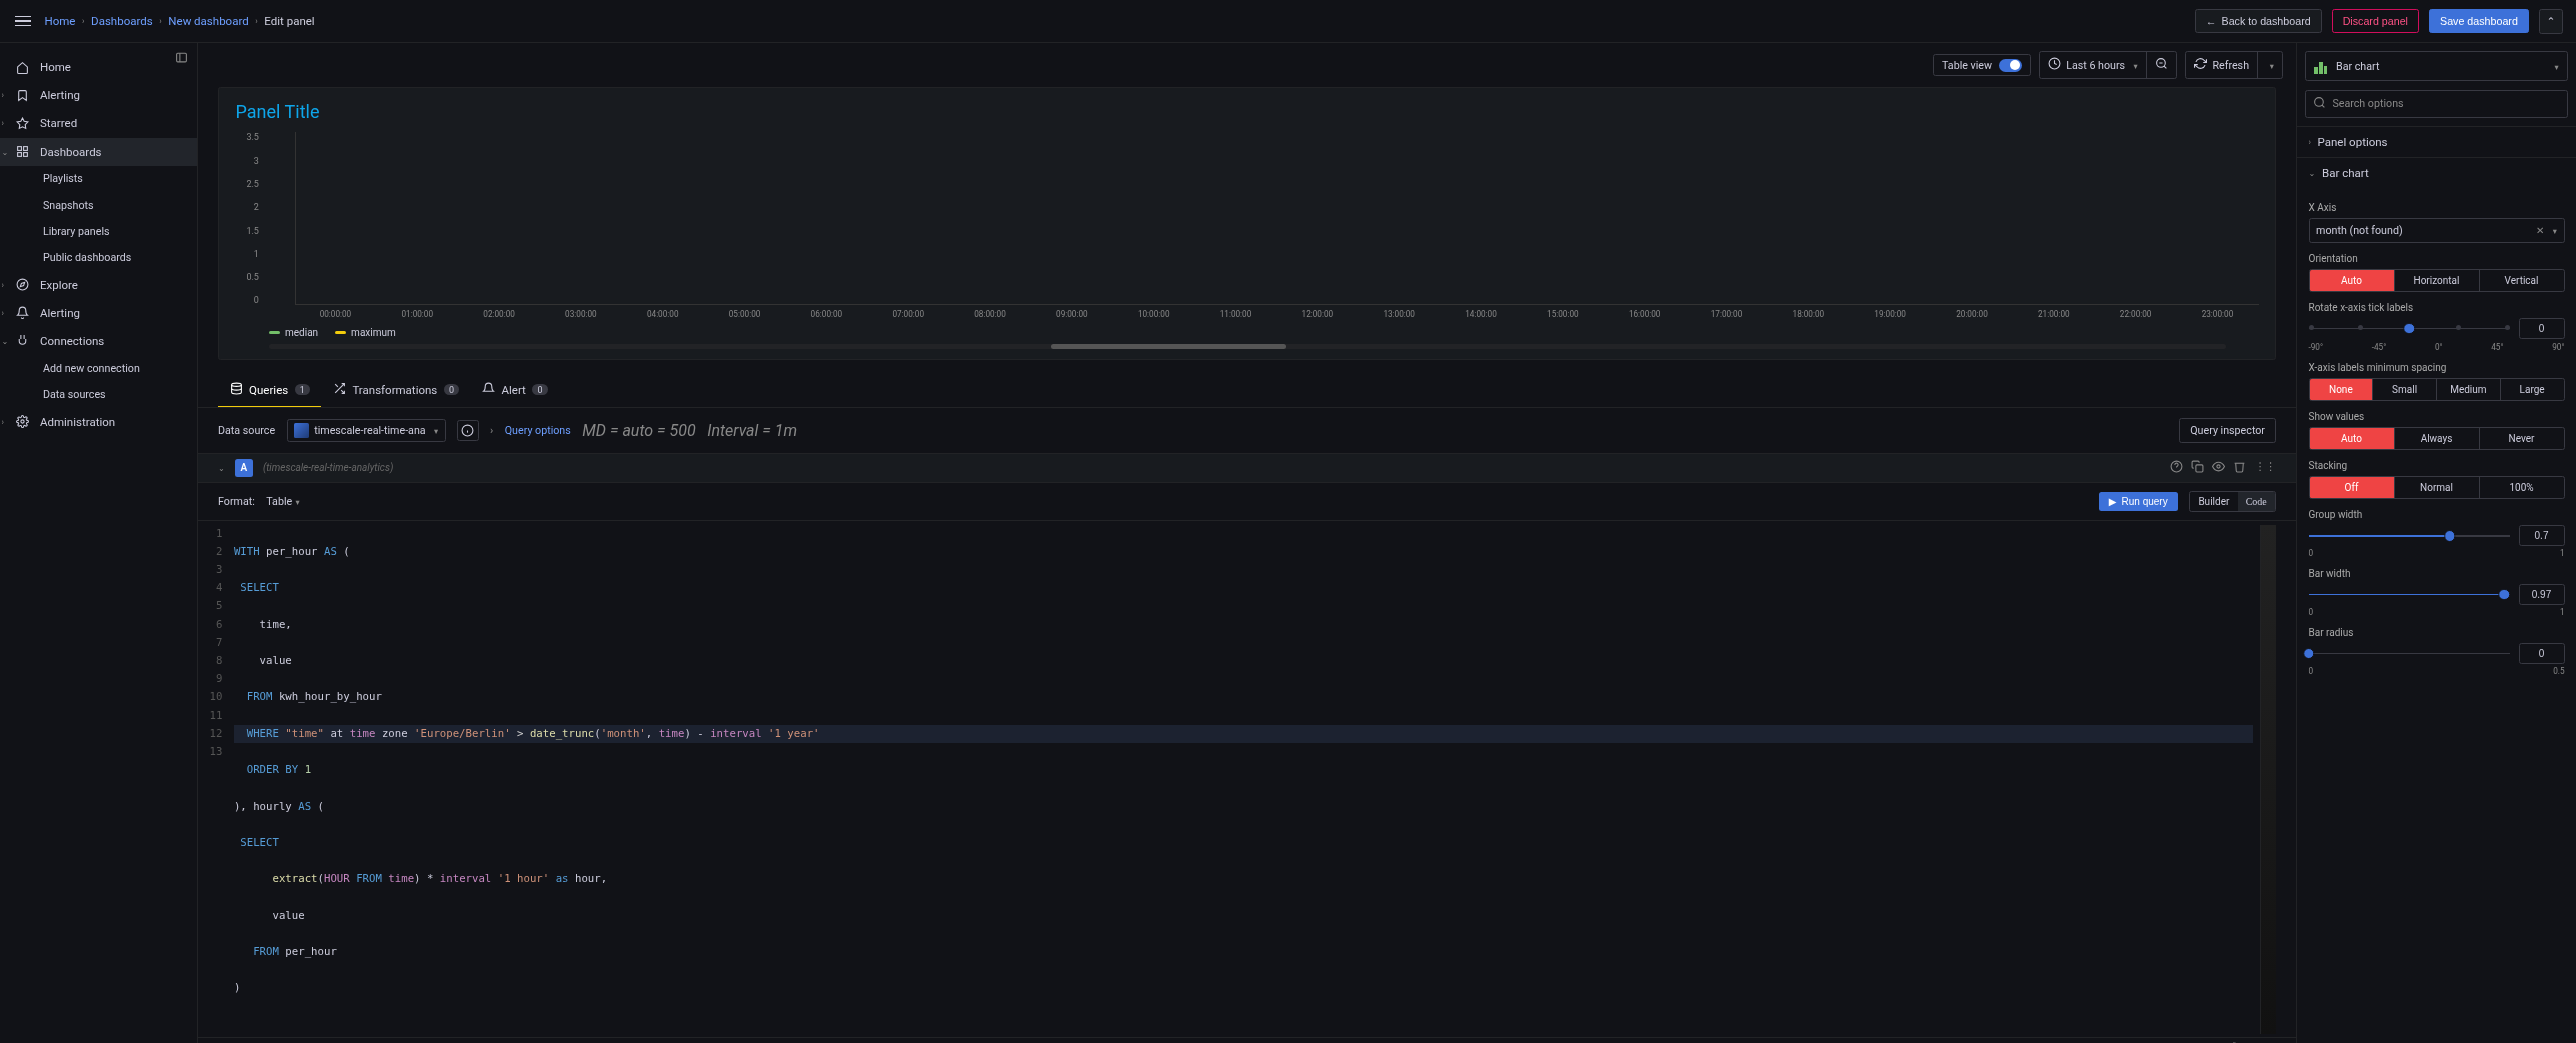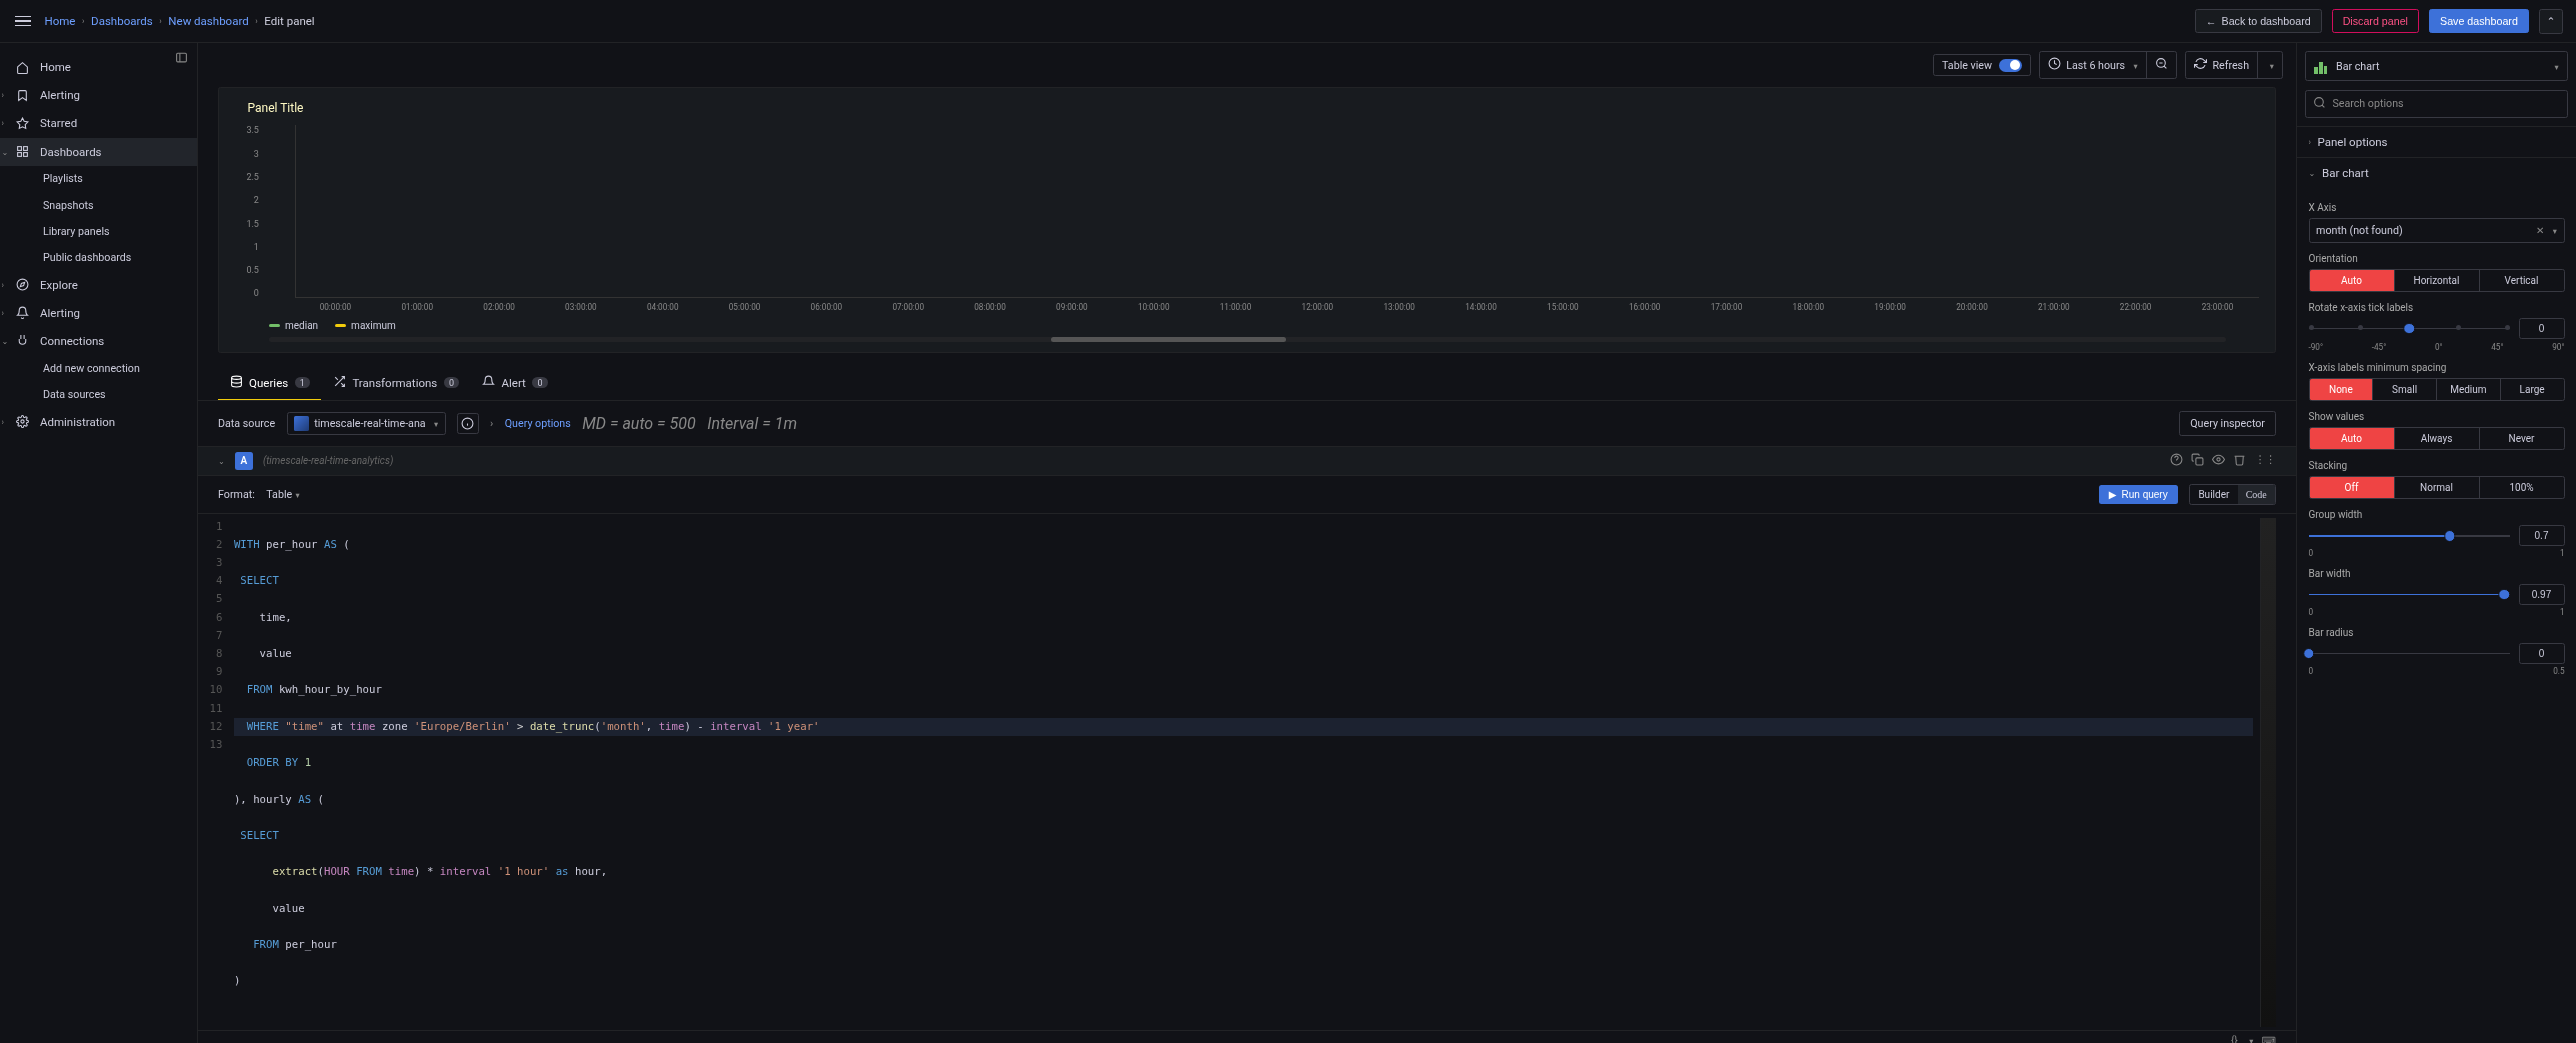--- a/index.html
+++ b/index.html
@@ -47,21 +47,21 @@
     .panel-toolbar { display: flex; align-items: center; padding: 8.2px 13px; gap: 8.2px; background: #111217; }
     .panel-toolbar .spacer { flex: 1; }
     .toggle-outer { display: flex; align-items: center; gap: 6.6px; border: 0.8px solid #383942; border-radius: 2.5px; padding: 3.3px 8.2px; }
     .switch { width: 23px; height: 13px; background: #3d71d9; border-radius: 6.6px; position: relative; }
     .switch::after { content: ''; position: absolute; right: 1.6px; top: 1.6px; width: 10px; height: 10px; background: #fff; border-radius: 50%; }
     .tool-seg { display: flex; border: 0.8px solid #383942; border-radius: 2.5px; overflow: hidden; }
     .tool-seg .seg { padding: 5px 8.2px; display: flex; align-items: center; gap: 5px; border-right: 0.8px solid #383942; }
     .tool-seg .seg:last-child { border-right: none; }
     
     .chart-panel { margin: 0 20px 13px 20px; background: #181b1f; border: 0.8px solid #222326; border-radius: 2.5px; padding: 13px 16.5px 10px 16.5px; }
-    .chart-title { font-size: 12px; margin-bottom: 10px; color: #fef9c3; margin-left: 12px; }
+    .chart-title { font-size: 18px; margin-bottom: 10px; color: #0ea5e9; }
     .chart-container { display: flex; }
     .y-axis { display: flex; flex-direction: column; justify-content: space-between; align-items: flex-end; font-size: 9px; color: #888; padding-right: 6.6px; width: 30px; height: 173px; }
     .bars-area { flex: 1; position: relative; margin-left: 29px; }
     .bars { display: flex; align-items: flex-end; height: 173px; gap: 1.6px; border-left: 0.8px solid #333; border-bottom: 0.8px solid #333; }
     .bar-group { flex: 1; display: flex; align-items: flex-end; gap: 0.8px; min-width: 0; }
     .bar { flex: 1; }
     .bar.median { background: #73bf69; }
     .bar.max { background: #f2cc0c; }
     .x-labels { display: flex; font-size: 8.2px; color: #888; margin-top: 3.3px; }
     .x-labels span { flex: 1; text-align: center; white-space: nowrap; }

